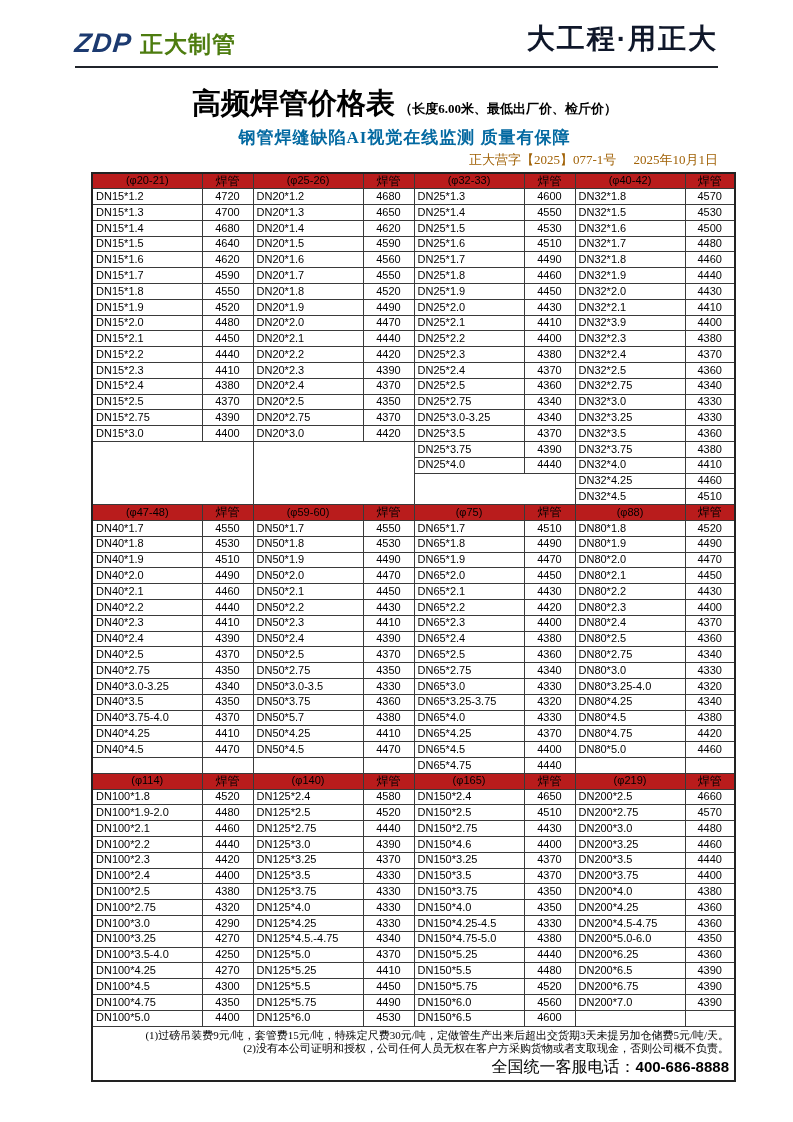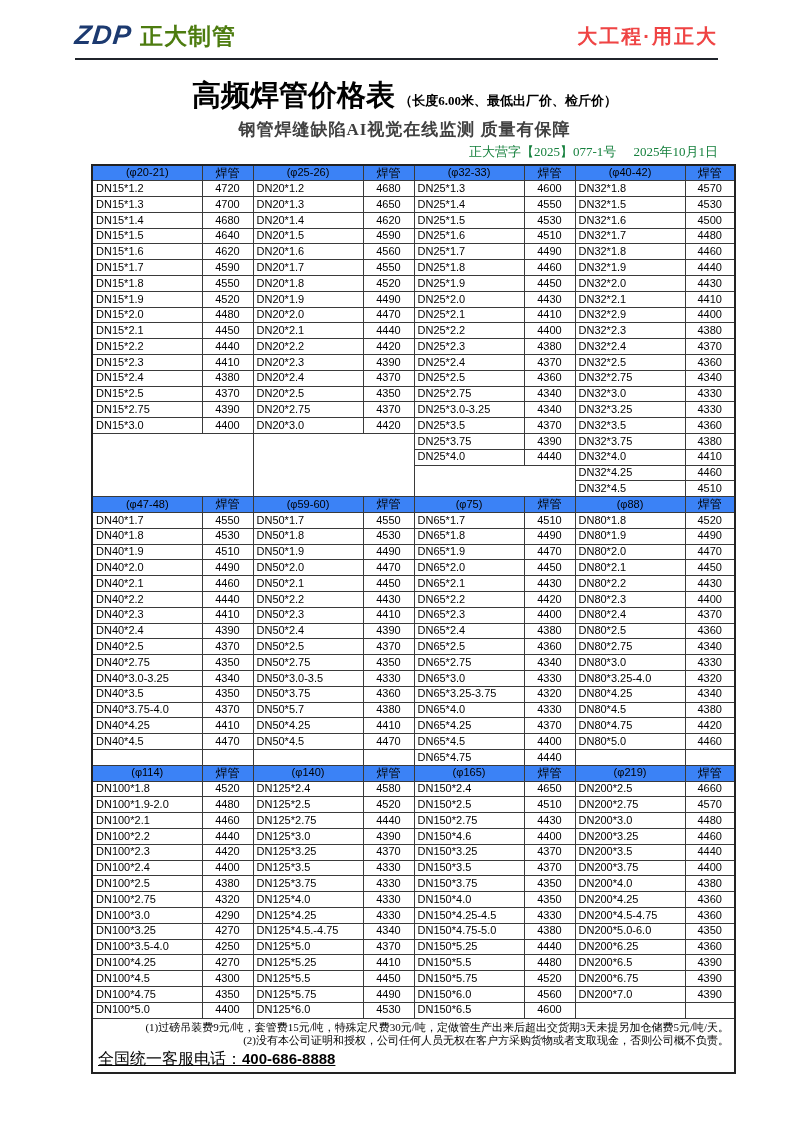--- a/index.html
+++ b/index.html
@@ -7,47 +7,47 @@
   .page { position:relative; width:793px; height:1122px; background:#fff; overflow:hidden; }
   .content { width:643px; margin:16px auto;padding-left:16px; }
 
   
   .brandbar { display:flex; justify-content:space-between; align-items:flex-end;
               width:643px; margin:20px auto 0 auto; padding-bottom:6px; border-bottom:2px solid #20242b; }
   .logo-wrap { display:flex; align-items:baseline; gap:8px; }
   .logo-zdp { font-size:27px; font-weight:900; font-style:italic; letter-spacing:1px;
               color:#1c3a70; transform:skewX(-6deg); font-family:"Liberation Sans", sans-serif; }
   .logo-name { font-size:23px; font-weight:900; color:#4d7c0f; letter-spacing:1px; }
-  .slogan { font-size:20px; font-weight:900; color:#ef4444; letter-spacing:2px; padding-bottom:2px; }
+  .slogan { font-size:28px; font-weight:900; color:#0f172a; letter-spacing:2px; padding-bottom:2px; }
 
   
   .title-line { text-align:center; margin-top:12px; white-space:nowrap; }
   .title-main { font-family:"Liberation Serif","DejaVu Serif",serif; font-weight:bold; font-size:29px; color:#000; }
   .title-paren { font-family:"Liberation Serif","DejaVu Serif",serif; font-weight:bold; font-size:13px; color:#000; }
   .subtitle-red { text-align:center; margin-top:2px; font-family:"Liberation Serif","DejaVu Serif",serif;
-                  font-weight:bold; font-size:17px; color:#404040; letter-spacing:1px; }
+                  font-weight:bold; font-size:17px; color:#0369a1; letter-spacing:1px; }
   .doc-line { text-align:right; margin-top:2px; font-family:"Liberation Serif","DejaVu Serif",serif;
-              font-size:13px; color:#15803d; }
+              font-size:13px; color:#a16207; }
   .doc-line span { margin-left:14px; }
 
   
   table.price-table { border-collapse:collapse; table-layout:fixed; width:643px; margin:3px auto 0 auto; }
   .price-table td, .price-table th { border:1px solid #3a3a3a; font-size:11px; height:15.8px;
         padding:0 3px; line-height:1.05; overflow:hidden; white-space:nowrap; color:#000; }
   .price-table { border:2px solid #222; }
-  .price-table th { font-weight:normal; background:#3b82f6; text-align:center; }
+  .price-table th { font-weight:normal; background:#b91c1c; text-align:center; }
   .price-table th.price-h { font-family:"Liberation Serif","DejaVu Serif",serif; font-size:12px; }
   .price-table td.spec { text-align:left; }
   .price-table td.price { text-align:center; }
   .price-table td.blank-merged { background:#fff; }
 
   
   .footer-cell { padding:2px 5px 4px 5px !important; height:auto !important; white-space:normal !important; }
   .footer-note { font-family:"Liberation Serif","DejaVu Serif",serif; font-size:11px; line-height:1.25; text-align:right; }
-  .service-line { text-align:left; margin-top:3px; font-family:"Liberation Serif","DejaVu Serif",serif; font-size:16px;text-decoration:underline; }
+  .service-line { text-align:right; margin-top:3px; font-family:"Liberation Serif","DejaVu Serif",serif; font-size:16px; }
   .service-phone { font-weight:bold; font-family:"Liberation Sans", sans-serif; font-size:15px; }
 </style>
 </head>
 <body>
 
 <div class="page">
 
   <div class="brandbar">
     <div class="logo-wrap">
       <span class="logo-zdp">ZDP</span>
@@ -169,21 +169,21 @@
             <td class="spec">DN32*2.1</td>
             <td class="price">4410</td>
           </tr>
           <tr>
             <td class="spec">DN15*2.0</td>
             <td class="price">4480</td>
             <td class="spec">DN20*2.0</td>
             <td class="price">4470</td>
             <td class="spec">DN25*2.1</td>
             <td class="price">4410</td>
-            <td class="spec">DN32*2.9</td>
+            <td class="spec">DN32*3.9</td>
             <td class="price">4400</td>
           </tr>
           <tr>
             <td class="spec">DN15*2.1</td>
             <td class="price">4450</td>
             <td class="spec">DN20*2.1</td>
             <td class="price">4440</td>
             <td class="spec">DN25*2.2</td>
             <td class="price">4400</td>
             <td class="spec">DN32*2.3</td>

